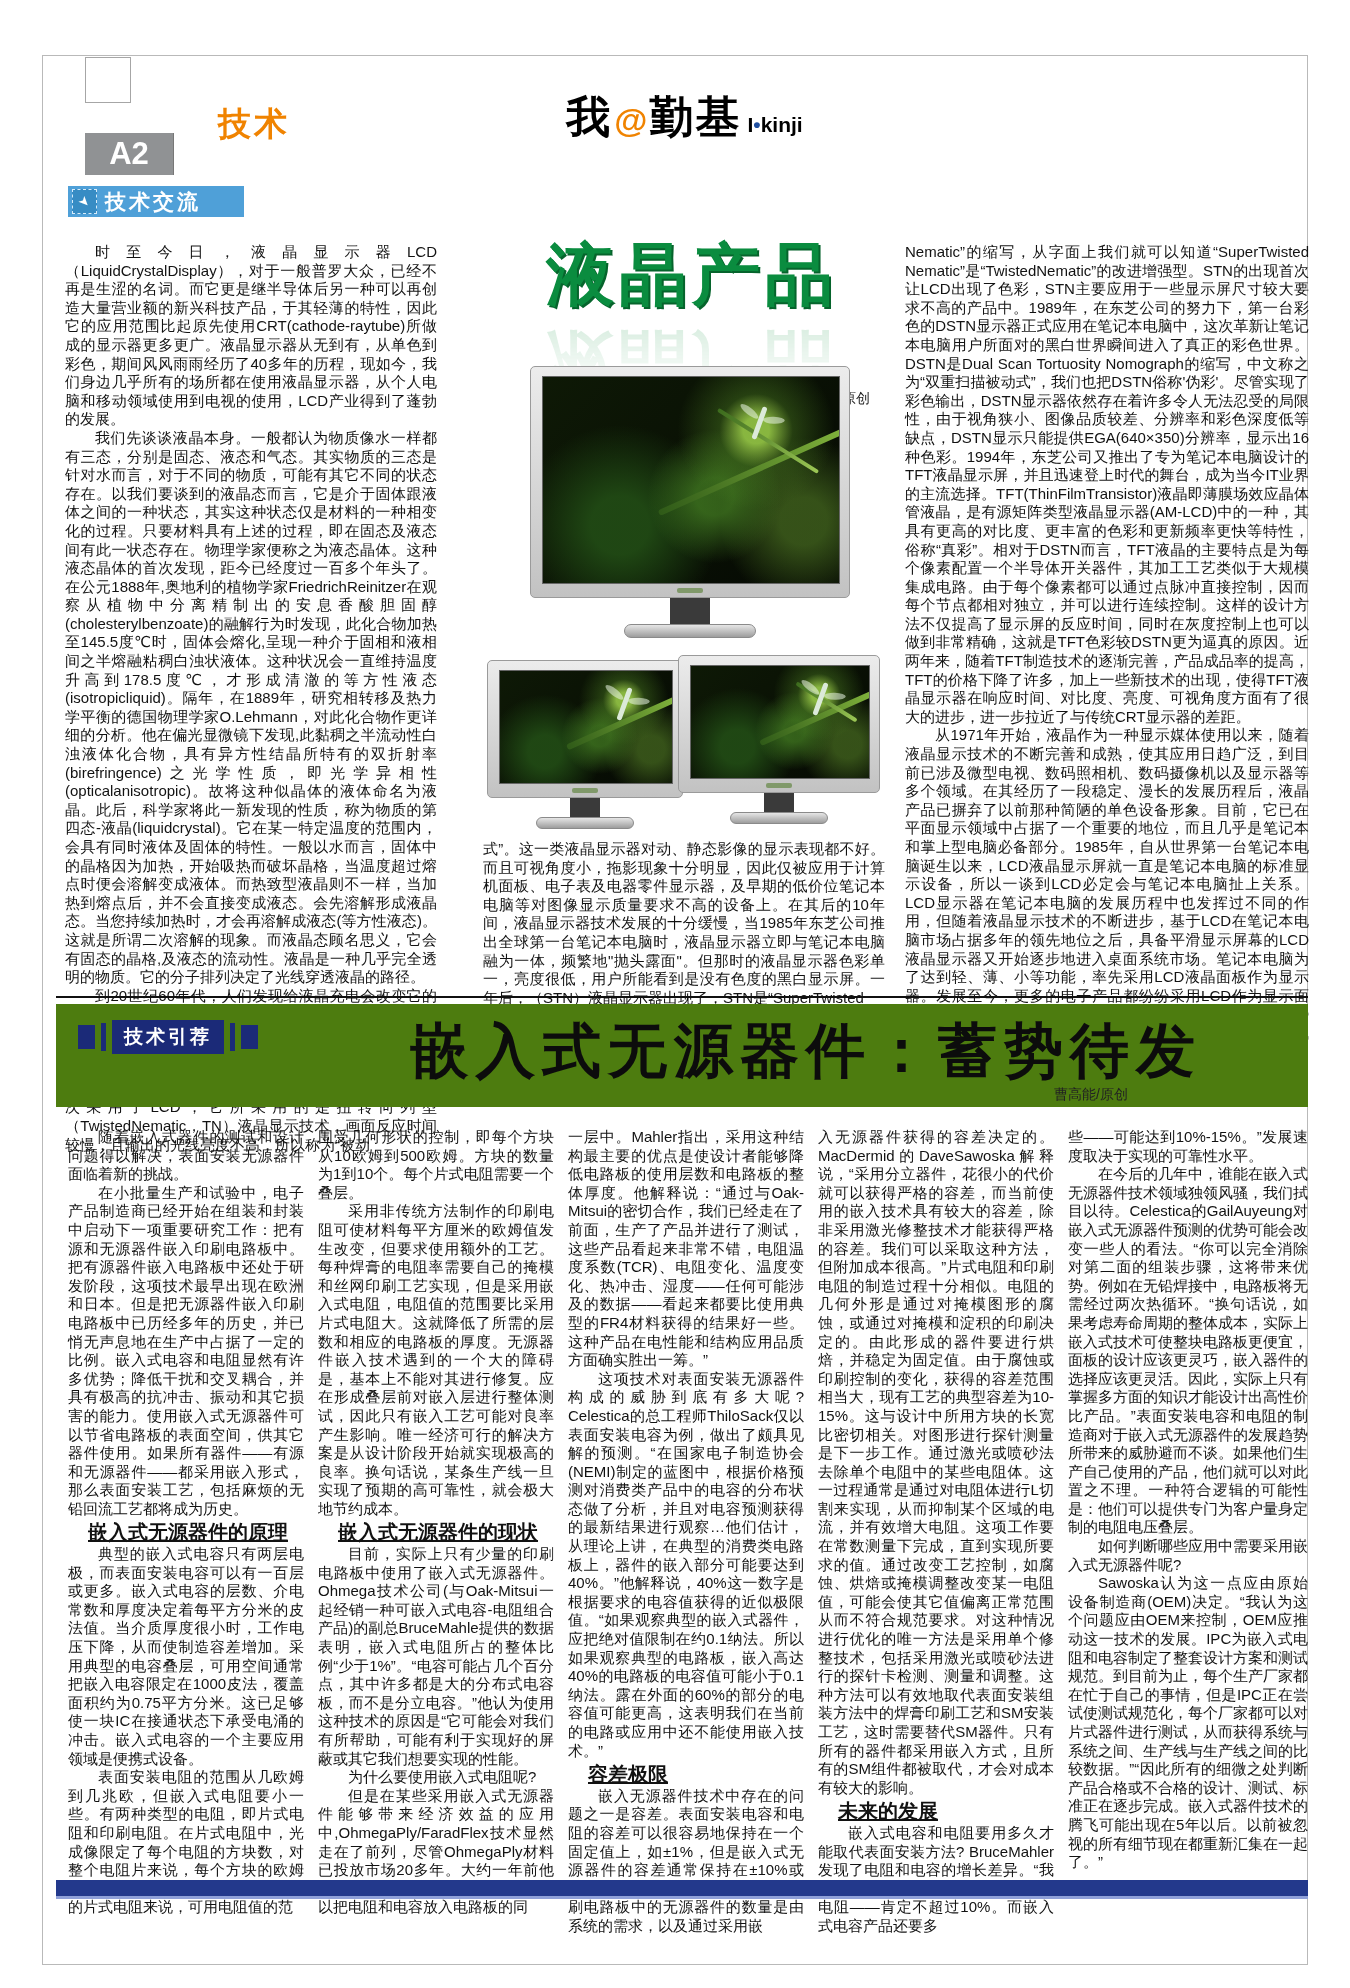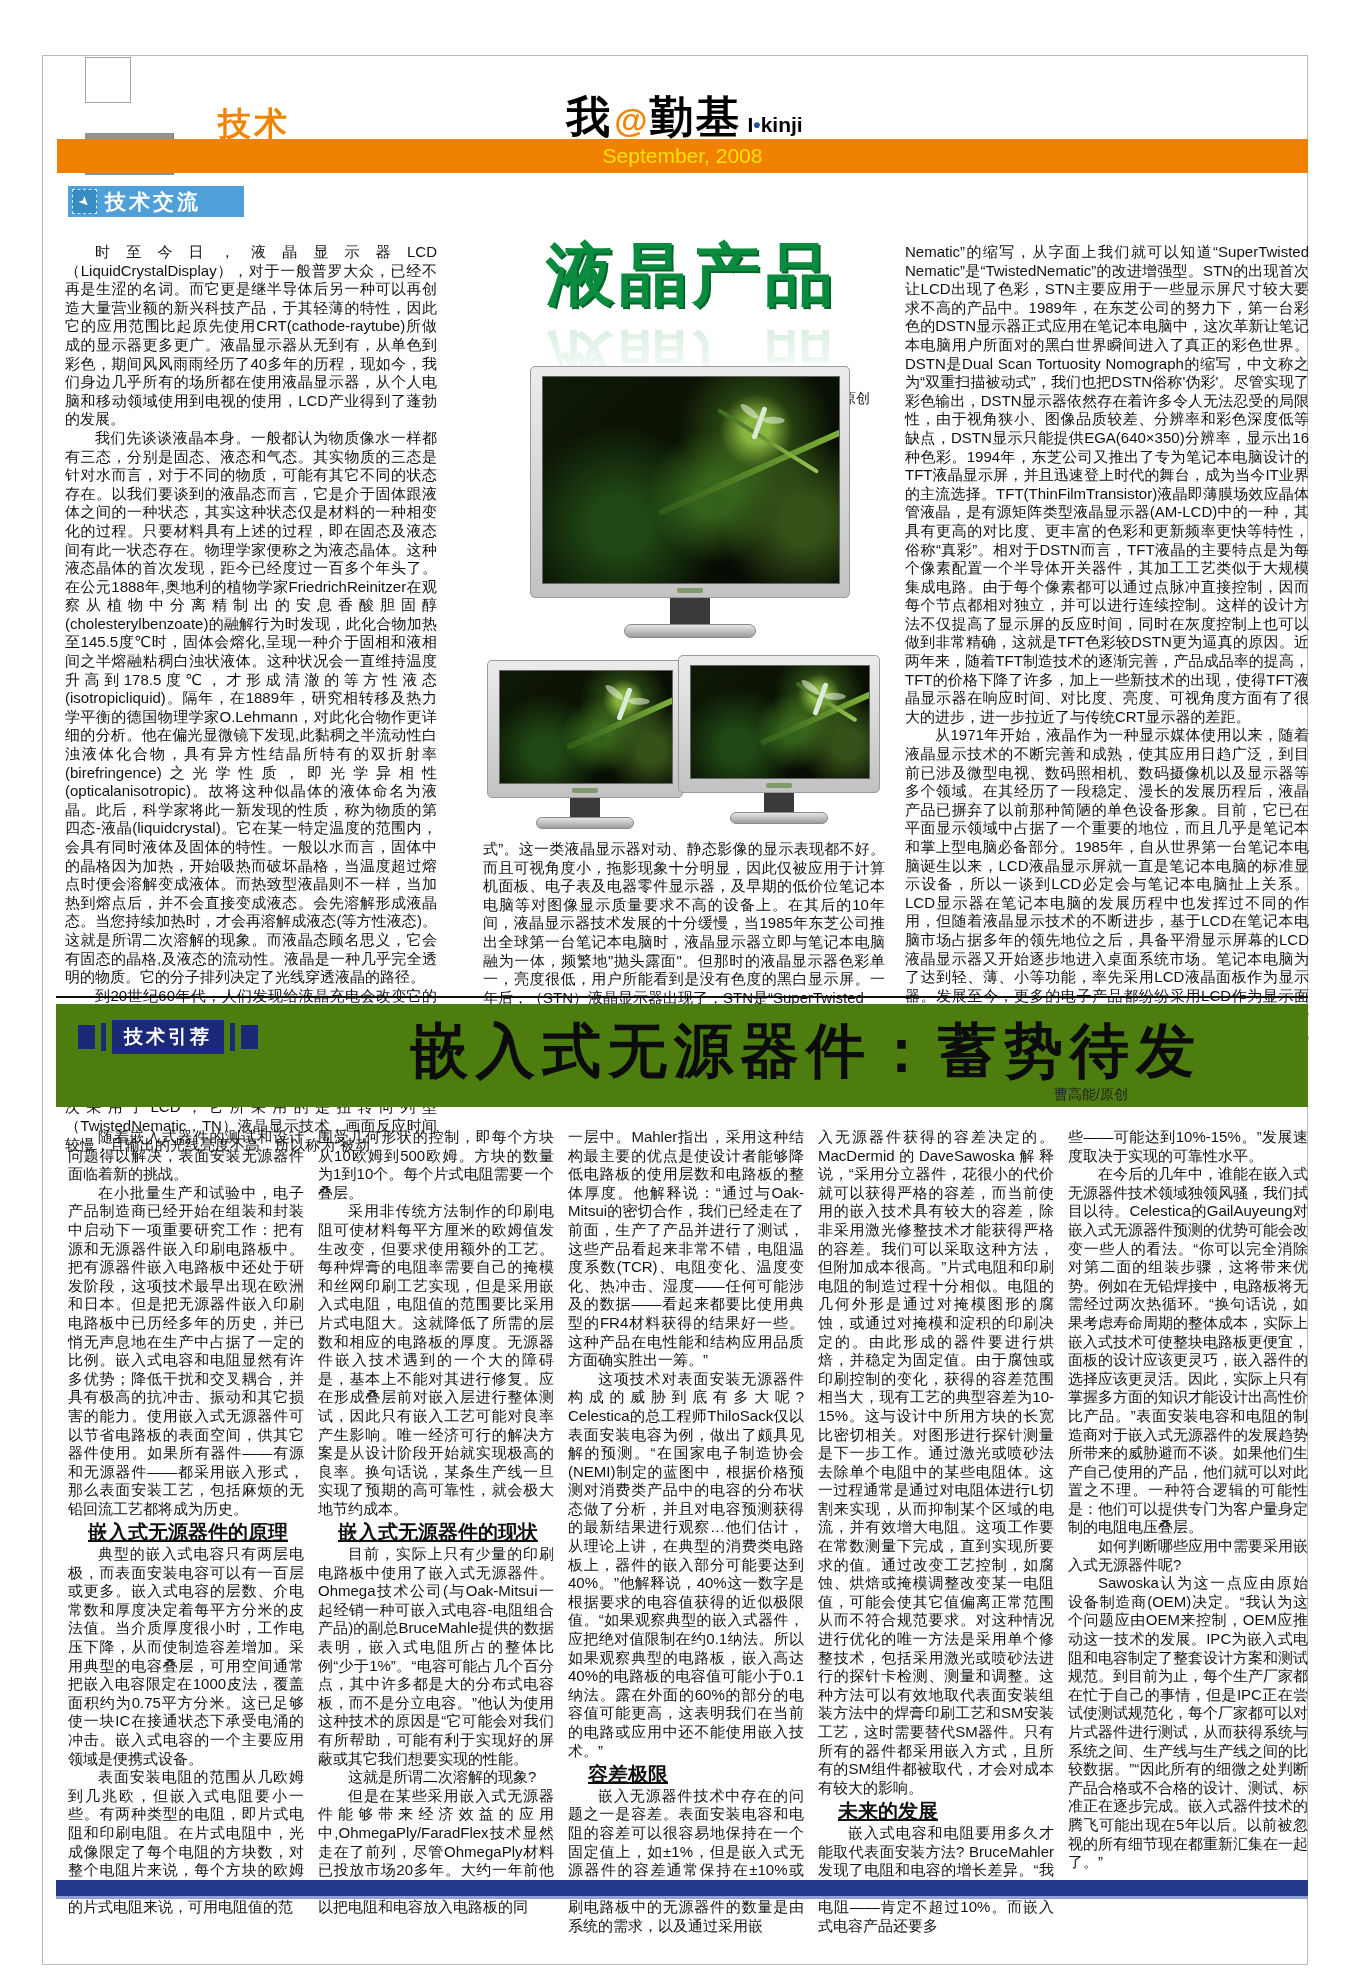--- a/index.html
+++ b/index.html
@@ -100,21 +100,20 @@
 <div id="page">
 
   <div class="abs sheet-border"></div>
   <div class="abs mini-box"></div>
 
   <div class="abs pageno-box">A2</div>
   <div class="abs section-title">技术</div>
   <div class="abs masthead">
     <span class="cn">我</span><span class="at">@</span><span class="cn">勤基</span><span class="latin"><span>I</span><span class="dot">•</span><span>kinji</span></span>
   </div>
-  <div class="abs date-bar">September, 2008</div>
 
   <div class="abs tag-blue">
     <span class="icon"><span>➤</span></span>
     <span class="txt">技术交流</span>
   </div>
 
   <div class="abs main-title">液晶产品</div>
   <div class="abs main-title reflect">液晶产品</div>
   <div class="abs top-author">郝珩/原创</div>
 
@@ -185,21 +184,21 @@
       <p>在小批量生产和试验中，电子产品制造商已经开始在组装和封装中启动下一项重要研究工作：把有源和无源器件嵌入印刷电路板中。把有源器件嵌入电路板中还处于研发阶段，这项技术最早出现在欧洲和日本。但是把无源器件嵌入印刷电路板中已历经多年的历史，并已悄无声息地在生产中占据了一定的比例。嵌入式电容和电阻显然有许多优势；降低干扰和交叉耦合，并具有极高的抗冲击、振动和其它损害的能力。使用嵌入式无源器件可以节省电路板的表面空间，供其它器件使用。如果所有器件——有源和无源器件——都采用嵌入形式，那么表面安装工艺，包括麻烦的无铅回流工艺都将成为历史。</p>
       <h3 class="subhead">嵌入式无源器件的原理</h3>
       <p>典型的嵌入式电容只有两层电极，而表面安装电容可以有一百层或更多。嵌入式电容的层数、介电常数和厚度决定着每平方分米的皮法值。当介质厚度很小时，工作电压下降，从而使制造容差增加。采用典型的电容叠层，可用空间通常把嵌入电容限定在1000皮法，覆盖面积约为0.75平方分米。这已足够使一块IC在接通状态下承受电涌的冲击。嵌入式电容的一个主要应用领域是便携式设备。</p>
       <p>表面安装电阻的范围从几欧姆到几兆欧，但嵌入式电阻要小一些。有两种类型的电阻，即片式电阻和印刷电阻。在片式电阻中，光成像限定了每个电阻的方块数，对整个电阻片来说，每个方块的欧姆数是固定的，那么对于一个10欧姆的片式电阻来说，可用电阻值的范</p>
     </div>
   <div id="bot-col2" class="col">
       <p class="noindent">围受几何形状的控制，即每个方块从10欧姆到500欧姆。方块的数量为1到10个。每个片式电阻需要一个叠层。</p>
       <p>采用非传统方法制作的印刷电阻可使材料每平方厘米的欧姆值发生改变，但要求使用额外的工艺。每种焊膏的电阻率需要自己的掩模和丝网印刷工艺实现，但是采用嵌入式电阻，电阻值的范围要比采用片式电阻大。这就降低了所需的层数和相应的电路板的厚度。无源器件嵌入技术遇到的一个大的障碍是，基本上不能对其进行修复。应在形成叠层前对嵌入层进行整体测试，因此只有嵌入工艺可能对良率产生影响。唯一经济可行的解决方案是从设计阶段开始就实现极高的良率。换句话说，某条生产线一旦实现了预期的高可靠性，就会极大地节约成本。</p>
       <h3 class="subhead">嵌入式无源器件的现状</h3>
       <p>目前，实际上只有少量的印刷电路板中使用了嵌入式无源器件。Ohmega技术公司(与Oak-Mitsui一起经销一种可嵌入式电容-电阻组合产品)的副总BruceMahle提供的数据表明，嵌入式电阻所占的整体比例“少于1%”。“电容可能占几个百分点，其中许多都是大的分布式电容板，而不是分立电容。”他认为使用这种技术的原因是“它可能会对我们有所帮助，可能有利于实现好的屏蔽或其它我们想要实现的性能。</p>
-      <p>这就是所谓二次溶解的现象?</p>
+      <p>为什么要使用嵌入式电阻呢?</p>
       <p>但是在某些采用嵌入式无源器件能够带来经济效益的应用中,OhmegaPly/FaradFlex技术显然走在了前列，尽管OhmegaPly材料已投放市场20多年。大约一年前他们宣布，组装人员使用夹层结构可以把电阻和电容放入电路板的同</p>
     </div>
   <div id="bot-col3" class="col">
       <p class="noindent">一层中。Mahler指出，采用这种结构最主要的优点是使设计者能够降低电路板的使用层数和电路板的整体厚度。他解释说：“通过与Oak-Mitsui的密切合作，我们已经走在了前面，生产了产品并进行了测试，这些产品看起来非常不错，电阻温度系数(TCR)、电阻变化、温度变化、热冲击、湿度——任何可能涉及的数据——看起来都要比使用典型的FR4材料获得的结果好一些。这种产品在电性能和结构应用品质方面确实胜出一筹。”</p>
       <p>这项技术对表面安装无源器件构成的威胁到底有多大呢? Celestica的总工程师ThiloSack仅以表面安装电容为例，做出了颇具见解的预测。“在国家电子制造协会(NEMI)制定的蓝图中，根据价格预测对消费类产品中的电容的分布状态做了分析，并且对电容预测获得的最新结果进行观察…他们估计，从理论上讲，在典型的消费类电路板上，器件的嵌入部分可能要达到40%。”他解释说，40%这一数字是根据要求的电容值获得的近似极限值。“如果观察典型的嵌入式器件，应把绝对值限制在约0.1纳法。所以如果观察典型的电路板，嵌入高达40%的电路板的电容值可能小于0.1纳法。露在外面的60%的部分的电容值可能更高，这表明我们在当前的电路或应用中还不能使用嵌入技术。”</p>
       <h3 class="subhead">容差极限</h3>
       <p>嵌入无源器件技术中存在的问题之一是容差。表面安装电容和电阻的容差可以很容易地保持在一个固定值上，如±1%，但是嵌入式无源器件的容差通常保持在±10%或±15%左右。在某种设计中，嵌入印刷电路板中的无源器件的数量是由系统的需求，以及通过采用嵌</p>
     </div>
   <div id="bot-col4" class="col">
       <p class="noindent">入无源器件获得的容差决定的。MacDermid的DaveSawoska解释说，“采用分立器件，花很小的代价就可以获得严格的容差，而当前使用的嵌入技术具有较大的容差，除非采用激光修整技术才能获得严格的容差。我们可以采取这种方法，但附加成本很高。”片式电阻和印刷电阻的制造过程十分相似。电阻的几何外形是通过对掩模图形的腐蚀，或通过对掩模和淀积的印刷决定的。由此形成的器件要进行烘焙，并稳定为固定值。由于腐蚀或印刷控制的变化，获得的容差范围相当大，现有工艺的典型容差为10-15%。这与设计中所用方块的长宽比密切相关。对图形进行探针测量是下一步工作。通过激光或喷砂法去除单个电阻中的某些电阻体。这一过程通常是通过对电阻体进行L切割来实现，从而抑制某个区域的电流，并有效增大电阻。这项工作要在常数测量下完成，直到实现所要求的值。通过改变工艺控制，如腐蚀、烘焙或掩模调整改变某一电阻值，可能会使其它值偏离正常范围从而不符合规范要求。对这种情况进行优化的唯一方法是采用单个修整技术，包括采用激光或喷砂法进行的探针卡检测、测量和调整。这种方法可以有效地取代表面安装组装方法中的焊膏印刷工艺和SM安装工艺，这时需要替代SM器件。只有所有的器件都采用嵌入方式，且所有的SM组件都被取代，才会对成本有较大的影响。</p>

